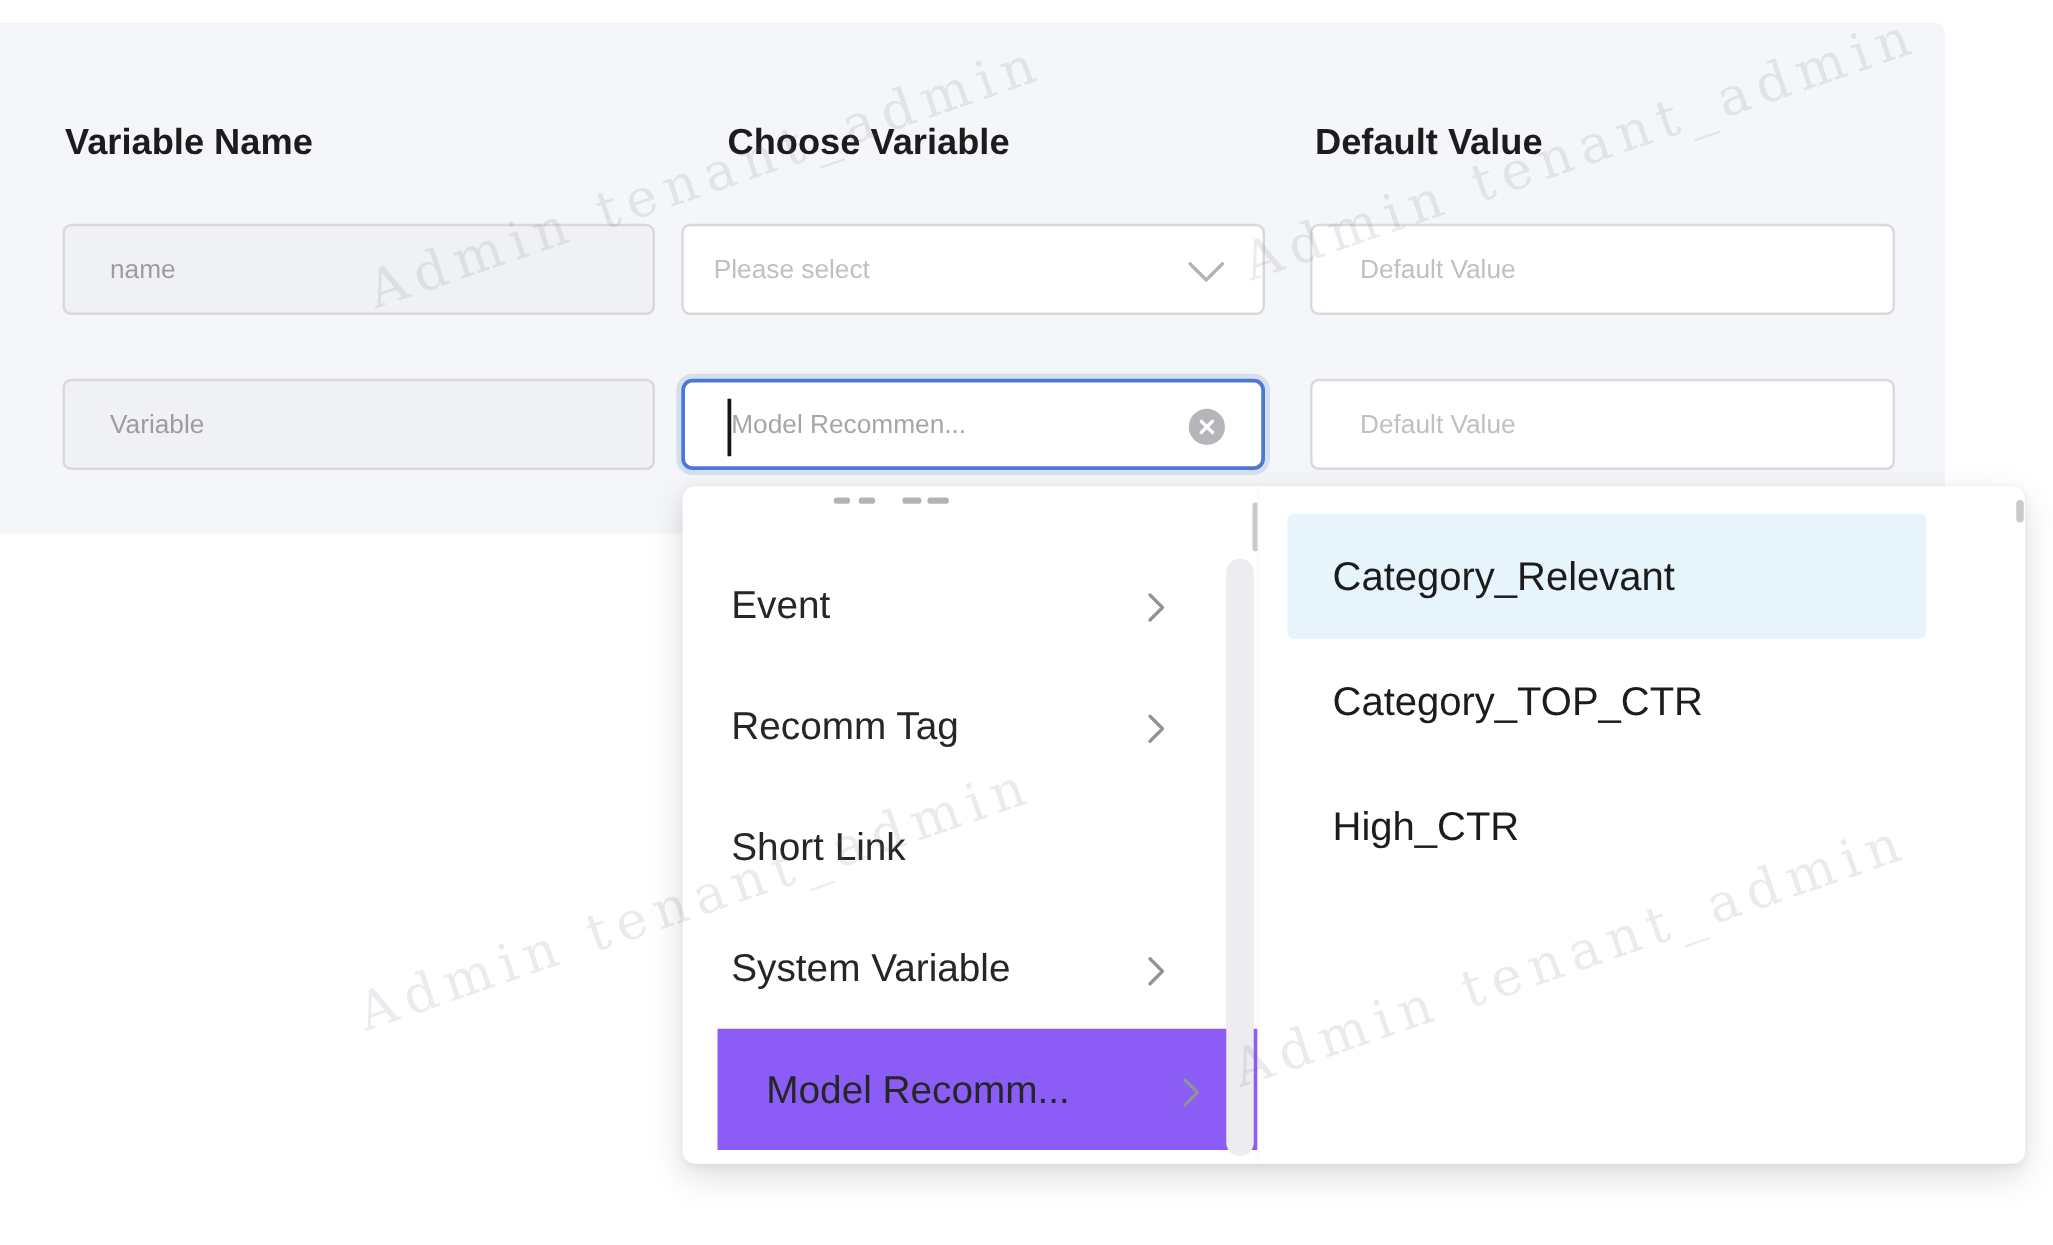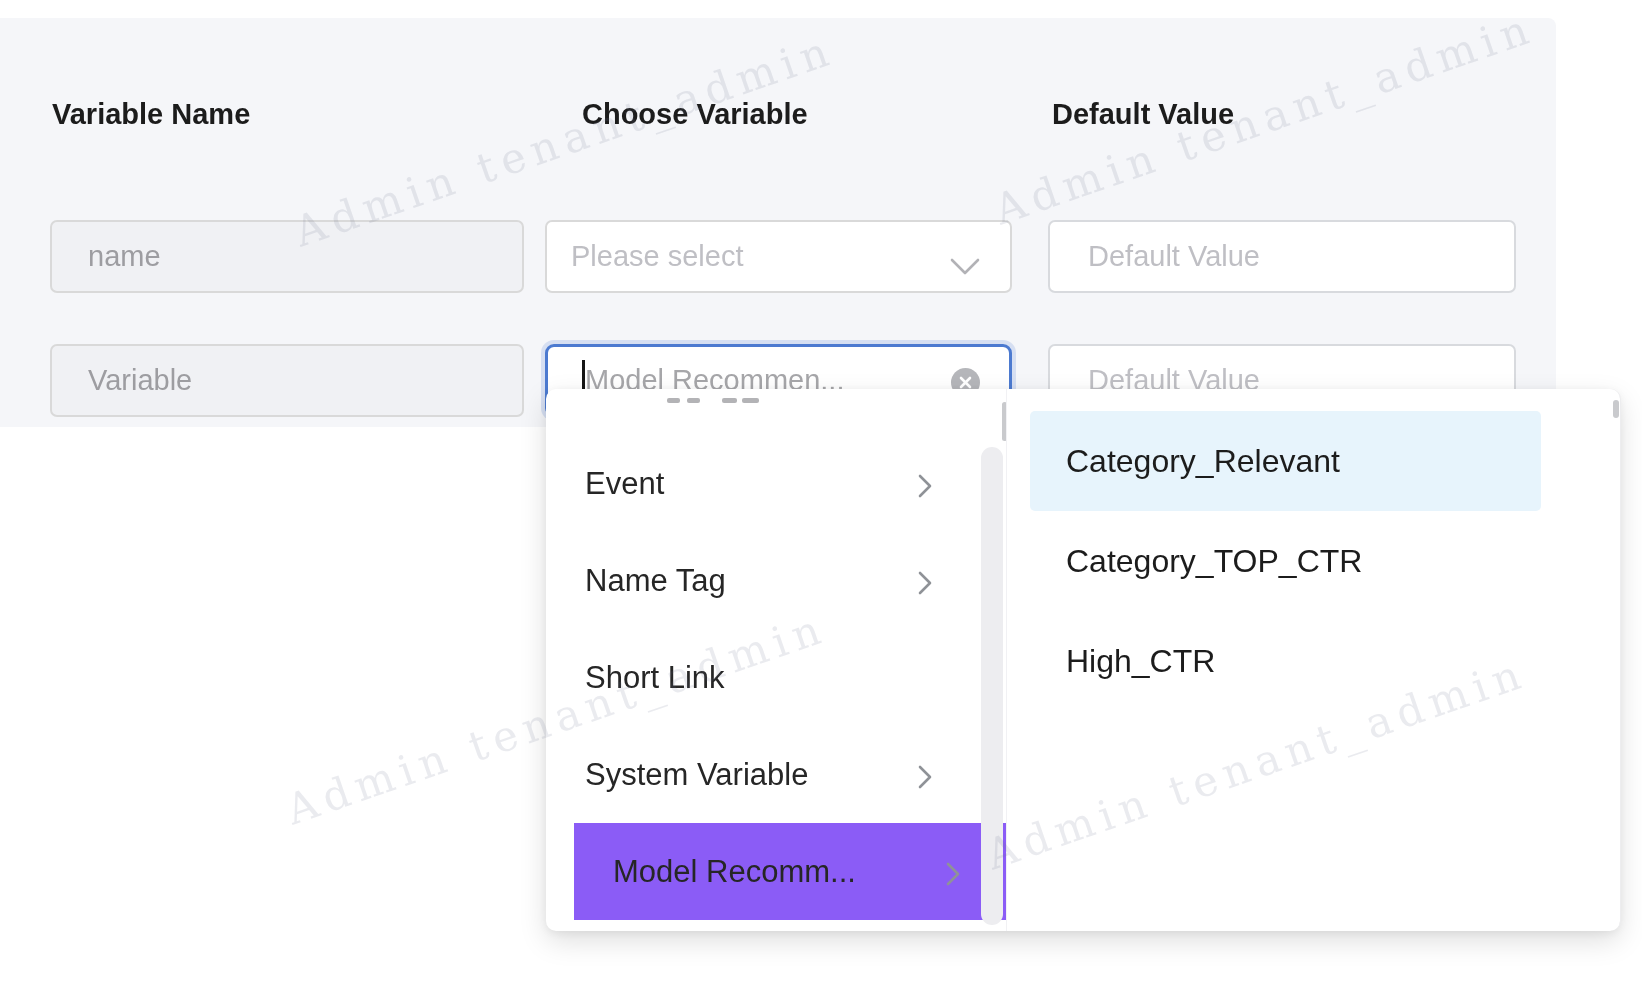--- a/index.html
+++ b/index.html
@@ -6,21 +6,21 @@
   body{width:1642px;height:996px;position:relative;overflow:hidden;
        font-family:"Liberation Sans", sans-serif;color:#1f1f1f;}
 
   
   .form-panel{position:absolute;left:0;top:18px;width:1556px;height:409px;
               background:#f5f6f9;border-radius:0 8px 8px 0;}
   .col-label{position:absolute;top:80px;font-size:29px;font-weight:700;color:#1c1c1c;}
   .lbl-1{left:52px;} .lbl-2{left:582px;} .lbl-3{left:1052px;}
 
   .field{position:absolute;height:73px;border-radius:7px;box-sizing:border-box;
-         display:flex;align-items:center;font-size:29px;margin-top:41px;}
+         display:flex;align-items:center;font-size:21px;}
   .row1{top:161px;} .row2{top:285px;}
   .f-col1{left:50px;width:474px;background:#f0f1f4;border:2px solid #d9d9d9;color:#9d9da1;padding-left:36px;}
   .f-col2{left:545px;width:467px;background:#ffffff;border:2px solid #d9d9d9;color:#bfbfc4;padding-left:24px;}
   .f-col3{left:1048px;width:468px;background:#ffffff;border:2px solid #d8dade;color:#bfbfc4;padding-left:38px;}
   .f-col2.focused{border:3px solid #4c7ad0;border-radius:9px;
                   box-shadow:0 0 0 4px rgba(76,122,208,0.18);color:#a6a6a9;padding-left:37px;}
   .caret{position:absolute;left:34px;top:13px;width:3px;height:46px;background:#151515;}
   .select-arrow{position:absolute;right:30px;top:28px;}
   .clear-btn{position:absolute;left:403px;top:21px;width:29px;height:29px;border-radius:50%;
              background:#b5b6ba;display:flex;align-items:center;justify-content:center;}
@@ -121,21 +121,21 @@
     <div class="l-list">
       <div class="l-item">
         <span>Event</span>
         <span class="chev">
           <svg width="15" height="26" viewBox="0 0 15 26">
             <polyline points="2,3 12,13 2,23" fill="none" stroke="#8f9297" stroke-width="2.6" stroke-linecap="round" stroke-linejoin="round"></polyline>
           </svg>
         </span>
       </div>
       <div class="l-item">
-        <span>Name Tag</span>
+        <span>Recomm Tag</span>
         <span class="chev">
           <svg width="15" height="26" viewBox="0 0 15 26">
             <polyline points="2,3 12,13 2,23" fill="none" stroke="#8f9297" stroke-width="2.6" stroke-linecap="round" stroke-linejoin="round"></polyline>
           </svg>
         </span>
       </div>
       <div class="l-item">
         <span>Short Link</span>
       </div>
       <div class="l-item">

